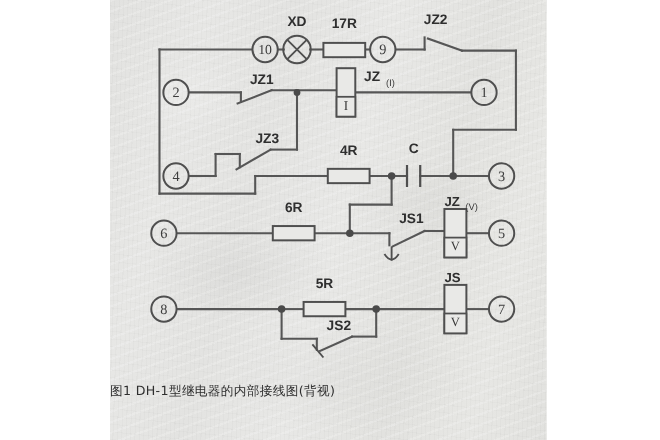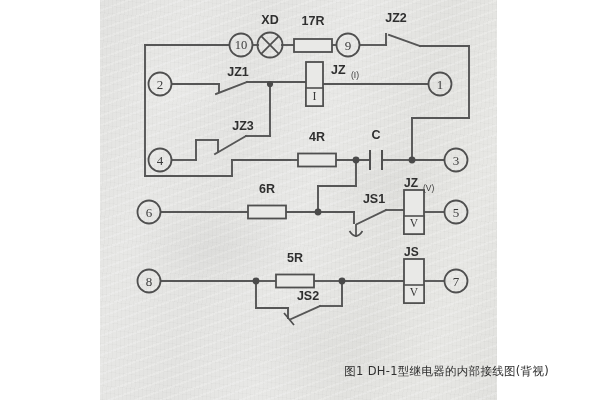--- a/index.html
+++ b/index.html
@@ -15,23 +15,23 @@
            repeating-linear-gradient(92deg,rgba(0,0,0,.035) 0 1px,rgba(255,255,255,0) 1px 4px),
            repeating-linear-gradient(6deg,rgba(0,0,0,.022) 0 1px,rgba(255,255,255,0) 1px 7px),
            repeating-linear-gradient(160deg,rgba(255,255,255,.35) 0 2px,rgba(0,0,0,0) 2px 9px);}
   #blotch{position:absolute;inset:0;opacity:.5;
           background:
             radial-gradient(120px 60px at 30% 62%,rgba(160,160,158,.20),rgba(0,0,0,0) 70%),
             radial-gradient(100px 50px at 72% 46%,rgba(165,165,162,.16),rgba(0,0,0,0) 70%),
             radial-gradient(150px 70px at 55% 86%,rgba(170,170,167,.14),rgba(0,0,0,0) 72%),
             radial-gradient(90px 45px at 18% 22%,rgba(255,255,255,.30),rgba(0,0,0,0) 70%);}
   svg#sch{position:absolute;left:0;top:0;width:600px;height:400px;}
-  .cap{position:absolute;left:100px;top:348px;width:449px;text-align:right;
+  .cap{position:absolute;left:100px;top:348px;width:449px;text-align:left;
        font-size:11.5px;color:#2e2e2e;letter-spacing:.3px;
-       font-family:"DejaVu Sans","Liberation Sans",sans-serif;margin-top:16px;}
+       font-family:"DejaVu Sans","Liberation Sans",sans-serif;}
 </style>
 </head>
 <body>
 
 <div id="root">
 
   <div id="paper">
     <div id="grain"></div>
     <div id="blotch"></div>
   </div>

